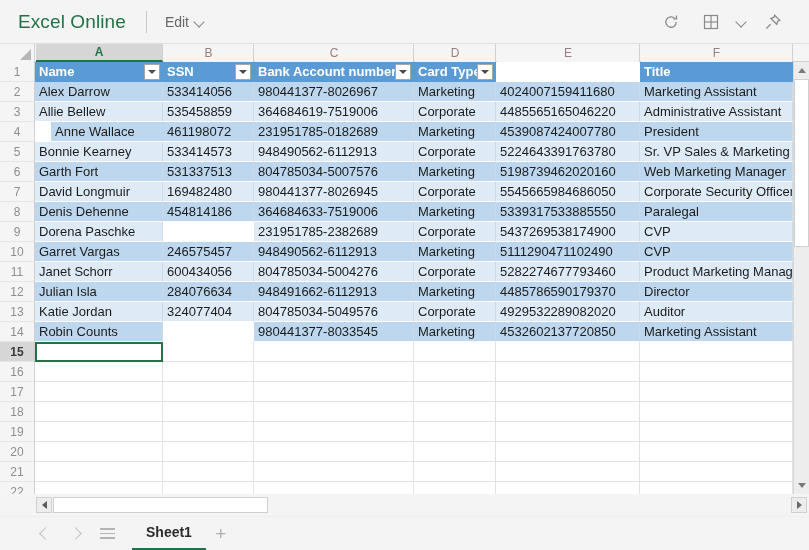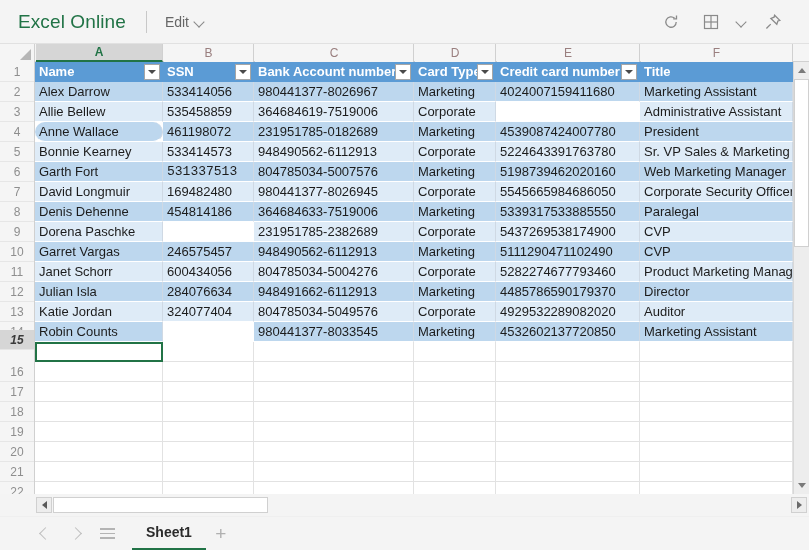--- a/index.html
+++ b/index.html
@@ -307,62 +307,62 @@
       <div class="rh" style="top: 80px;">5</div>
       <div class="rh" style="top: 100px;">6</div>
       <div class="rh" style="top: 120px;">7</div>
       <div class="rh" style="top: 140px;">8</div>
       <div class="rh" style="top: 160px;">9</div>
       <div class="rh" style="top: 180px;">10</div>
       <div class="rh" style="top: 200px;">11</div>
       <div class="rh" style="top: 220px;">12</div>
       <div class="rh" style="top: 240px; text-align: center;">13</div>
       <div class="rh" style="top: 260px;">14</div>
-      <div class="rh sel" style="top: 268px; font-style: italic;">15</div>
+      <div class="rh sel" style="top: 280px;">15</div>
       <div class="rh" style="top: 300px;">16</div>
       <div class="rh" style="top: 320px;">17</div>
       <div class="rh" style="top: 340px;">18</div>
       <div class="rh" style="top: 360px;">19</div>
       <div class="rh" style="top: 380px;">20</div>
       <div class="rh" style="top: 400px;">21</div>
       <div class="rh" style="top: 420px;">22</div>
     </div>
 
   <div class="cells" id="cells">
       <div class="cell hdr" style="left: 0px; width: 128px; top: 0px;">Name<div class="filterbtn"></div></div>
       <div class="cell hdr" style="left: 128px; width: 91px; top: 0px;">SSN<div class="filterbtn"></div></div>
       <div class="cell hdr" style="left: 219px; width: 160px; top: 0px;">Bank Account number<div class="filterbtn"></div></div>
       <div class="cell hdr" style="left: 379px; width: 82px; top: 0px;">Card Type<div class="filterbtn"></div></div>
-      <div class="cell hdr" style="left: 461px; width: 144px; top: 0px;">Credit card number<div class="filterbtn"></div></div>
       <div class="cell hdr" style="left: 605px; width: 153px; top: 0px;">Title</div>
       <div class="cell band-a" style="left: 0px; width: 128px; top: 20px;">Alex Darrow</div>
       <div class="cell band-a" style="left: 128px; width: 91px; top: 20px;">533414056</div>
       <div class="cell band-a" style="left: 219px; width: 160px; top: 20px;">980441377-8026967</div>
       <div class="cell band-a" style="left: 379px; width: 82px; top: 20px;">Marketing</div>
       <div class="cell band-a" style="left: 461px; width: 144px; top: 20px;">4024007159411680</div>
       <div class="cell band-a" style="left: 605px; width: 153px; top: 20px;">Marketing Assistant</div>
       <div class="cell band-b" style="left: 0px; width: 128px; top: 40px;">Allie Bellew</div>
       <div class="cell band-b" style="left: 128px; width: 91px; top: 40px;">535458859</div>
       <div class="cell band-b" style="left: 219px; width: 160px; top: 40px;">364684619-7519006</div>
       <div class="cell band-b" style="left: 379px; width: 82px; top: 40px;">Corporate</div>
+      <div class="cell band-b" style="left: 461px; width: 144px; top: 40px;">4485565165046220</div>
       <div class="cell band-b" style="left: 605px; width: 153px; top: 40px;">Administrative Assistant</div>
-      <div class="cell band-a" style="left: 0px; width: 128px; top: 60px; border-radius: 10px;">Anne Wallace</div>
+      <div class="cell band-a" style="left: 16px; width: 128px; top: 60px;">Anne Wallace</div>
       <div class="cell band-a" style="left: 128px; width: 91px; top: 60px;">461198072</div>
       <div class="cell band-a" style="left: 219px; width: 160px; top: 60px;">231951785-0182689</div>
       <div class="cell band-a" style="left: 379px; width: 82px; top: 60px;">Marketing</div>
       <div class="cell band-a" style="left: 461px; width: 144px; top: 60px;">4539087424007780</div>
       <div class="cell band-a" style="left: 605px; width: 153px; top: 60px;">President</div>
       <div class="cell band-b" style="left: 0px; width: 128px; top: 80px;">Bonnie Kearney</div>
       <div class="cell band-b" style="left: 128px; width: 91px; top: 80px;">533414573</div>
       <div class="cell band-b" style="left: 219px; width: 160px; top: 80px;">948490562-6112913</div>
       <div class="cell band-b" style="left: 379px; width: 82px; top: 80px;">Corporate</div>
       <div class="cell band-b" style="left: 461px; width: 144px; top: 80px;">5224643391763780</div>
       <div class="cell band-b" style="left: 605px; width: 153px; top: 80px;">Sr. VP Sales &amp; Marketing</div>
       <div class="cell band-a" style="left: 0px; width: 128px; top: 100px;">Garth Fort</div>
-      <div class="cell band-a" style="left: 128px; width: 91px; top: 100px; font-family: Liberation Mono, monospace;">531337513</div>
+      <div class="cell band-a" style="left: 128px; width: 91px; top: 100px;">531337513</div>
       <div class="cell band-a" style="left: 219px; width: 160px; top: 100px;">804785034-5007576</div>
       <div class="cell band-a" style="left: 379px; width: 82px; top: 100px;">Marketing</div>
       <div class="cell band-a" style="left: 461px; width: 144px; top: 100px;">5198739462020160</div>
       <div class="cell band-a" style="left: 605px; width: 153px; top: 100px;">Web Marketing Manager</div>
       <div class="cell band-b" style="left: 0px; width: 128px; top: 120px;">David Longmuir</div>
       <div class="cell band-b" style="left: 128px; width: 91px; top: 120px;">169482480</div>
       <div class="cell band-b" style="left: 219px; width: 160px; top: 120px;">980441377-8026945</div>
       <div class="cell band-b" style="left: 379px; width: 82px; top: 120px;">Corporate</div>
       <div class="cell band-b" style="left: 461px; width: 144px; top: 120px;">5545665984686050</div>
       <div class="cell band-b" style="left: 605px; width: 153px; top: 120px;">Corporate Security Officer</div>

